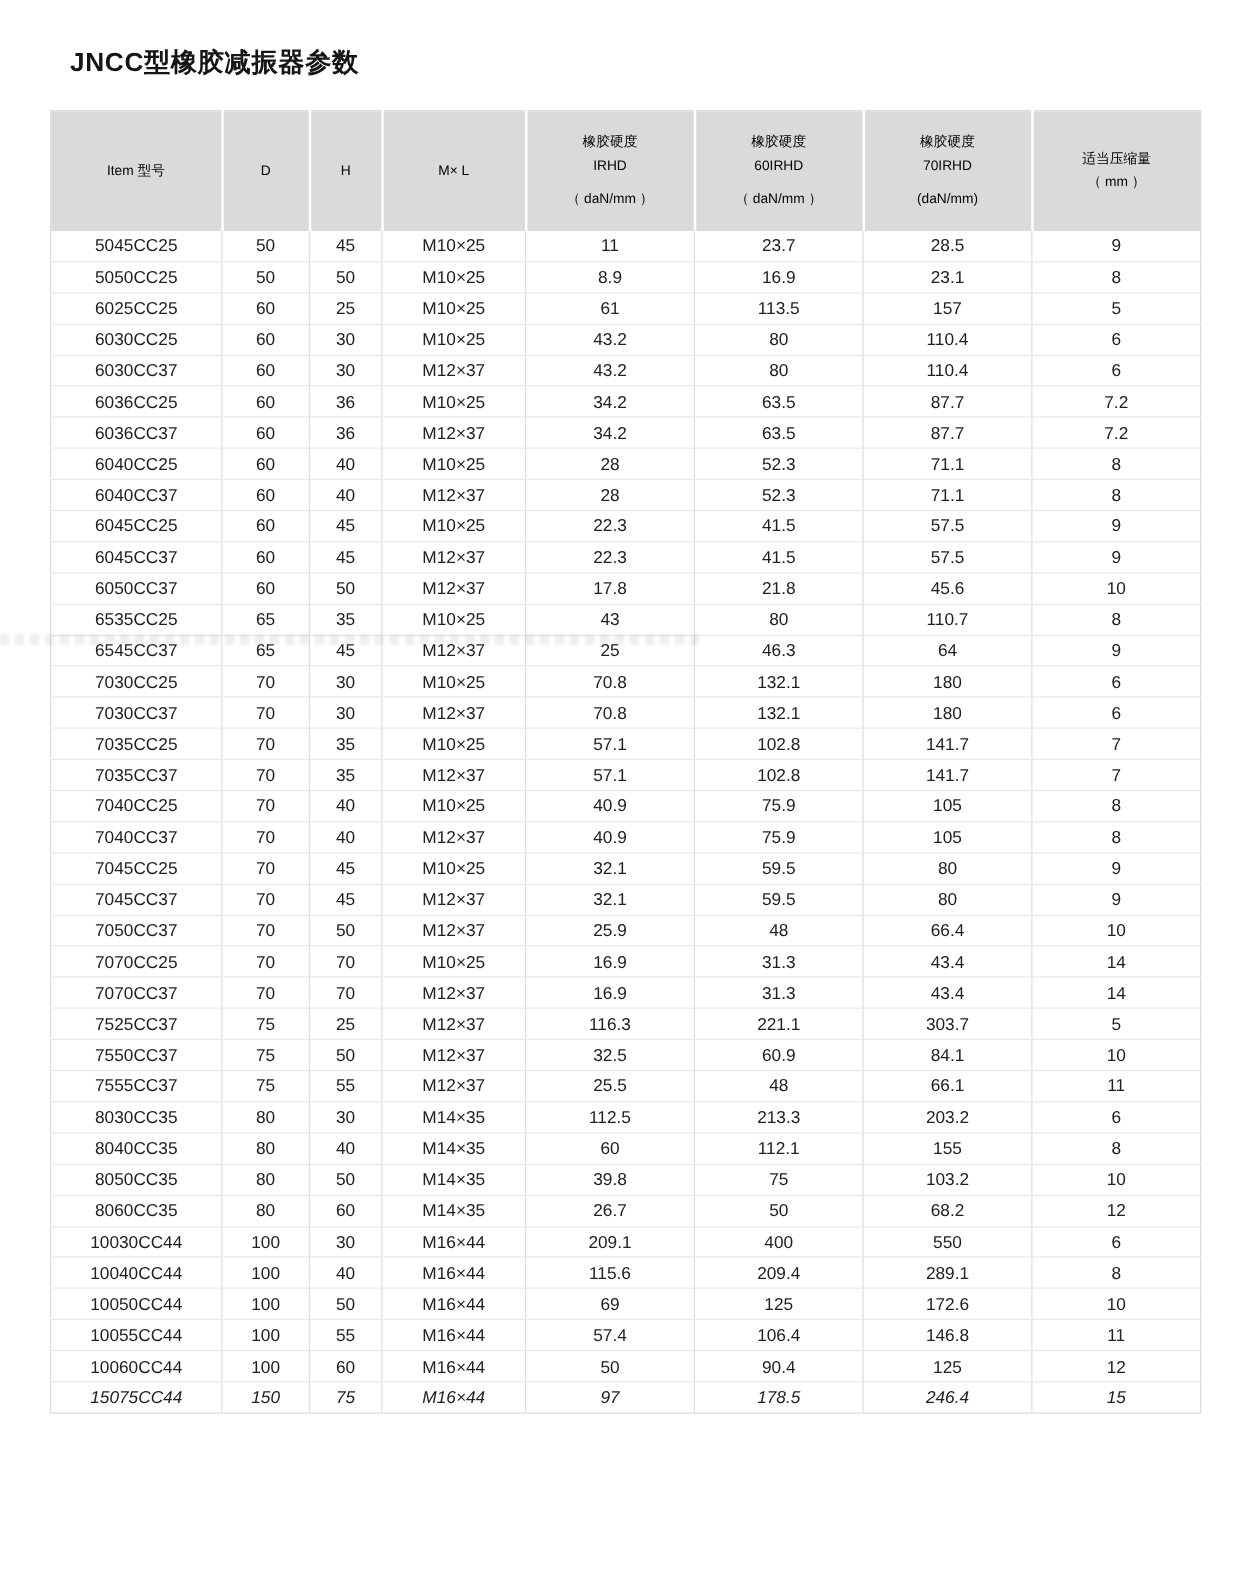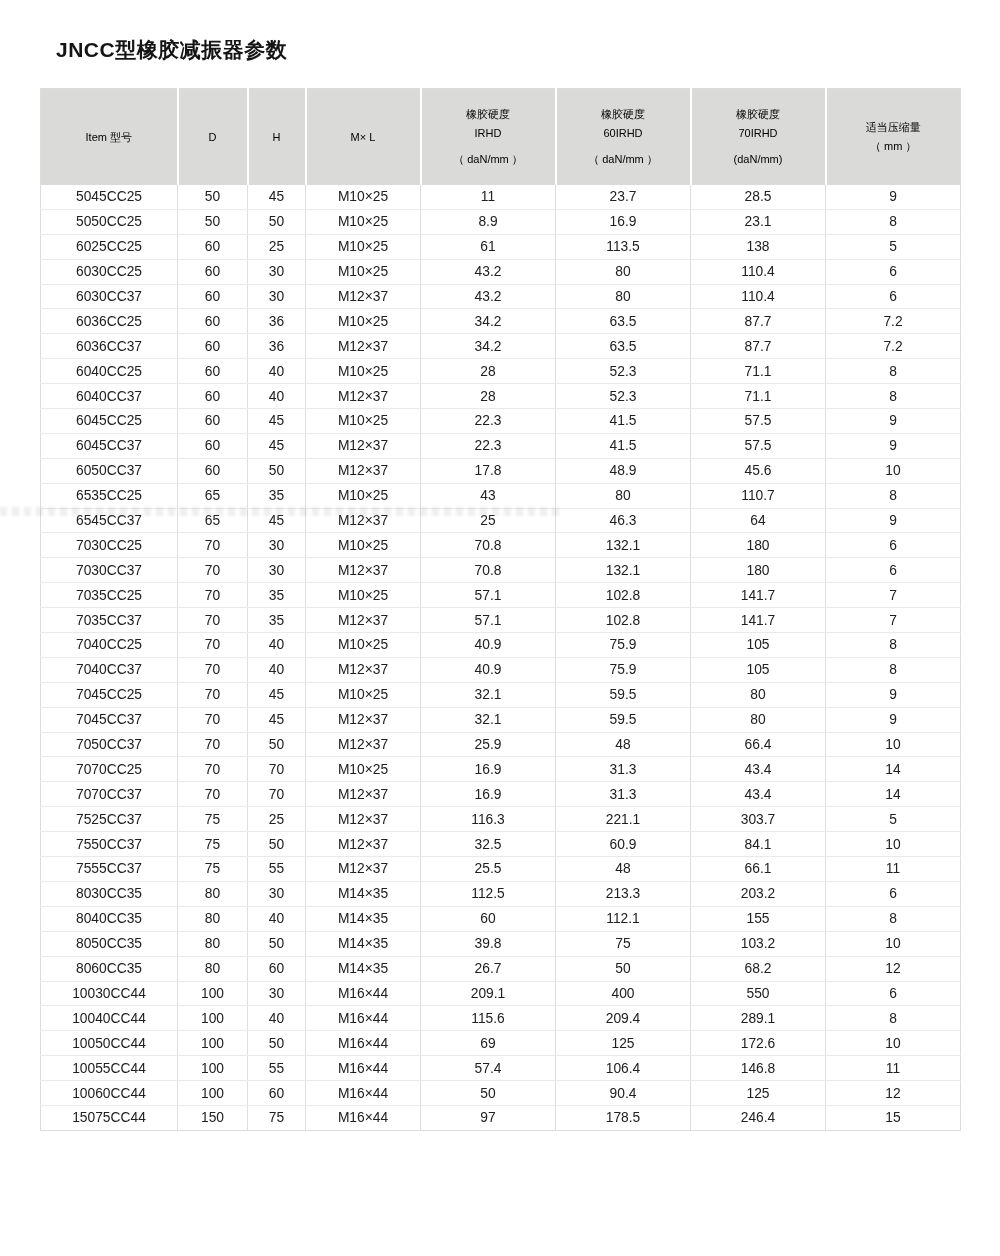--- a/index.html
+++ b/index.html
@@ -67,21 +67,21 @@
     border-bottom: 1px solid #e9e9e9;
     font-size: 13.8px;
     color: #202020;
     text-align: center;
     vertical-align: middle;
     background: #ffffff;
     white-space: nowrap;
     overflow: hidden;
   }
   tbody td:last-child { border-right: none; }
-  tbody tr:last-child td { border-bottom: none; }
+  tbody tr:last-child td { border-bottom: none; font-style: italic; }
   .watermark {
     position: absolute;
     left: -40px;
     top: 419px;
     width: 560px;
     height: 9px;
     background: repeating-linear-gradient(90deg,
       rgba(130,130,130,0.28) 0px, rgba(130,130,130,0.28) 7px,
       rgba(130,130,130,0.02) 7px, rgba(130,130,130,0.02) 12px);
     opacity: 0.45;
@@ -163,21 +163,21 @@
             <td>23.1</td>
             <td>8</td>
           </tr>
           <tr>
             <td>6025CC25</td>
             <td>60</td>
             <td>25</td>
             <td>M10×25</td>
             <td>61</td>
             <td>113.5</td>
-            <td>138</td>
+            <td>157</td>
             <td>5</td>
           </tr>
           <tr>
             <td>6030CC25</td>
             <td>60</td>
             <td>30</td>
             <td>M10×25</td>
             <td>43.2</td>
             <td>80</td>
             <td>110.4</td>
@@ -252,21 +252,21 @@
             <td>41.5</td>
             <td>57.5</td>
             <td>9</td>
           </tr>
           <tr>
             <td>6050CC37</td>
             <td>60</td>
             <td>50</td>
             <td>M12×37</td>
             <td>17.8</td>
-            <td>48.9</td>
+            <td>21.8</td>
             <td>45.6</td>
             <td>10</td>
           </tr>
           <tr>
             <td>6535CC25</td>
             <td>65</td>
             <td>35</td>
             <td>M10×25</td>
             <td>43</td>
             <td>80</td>

